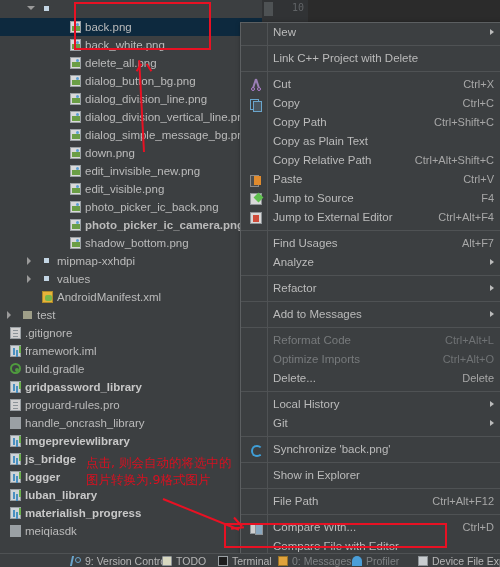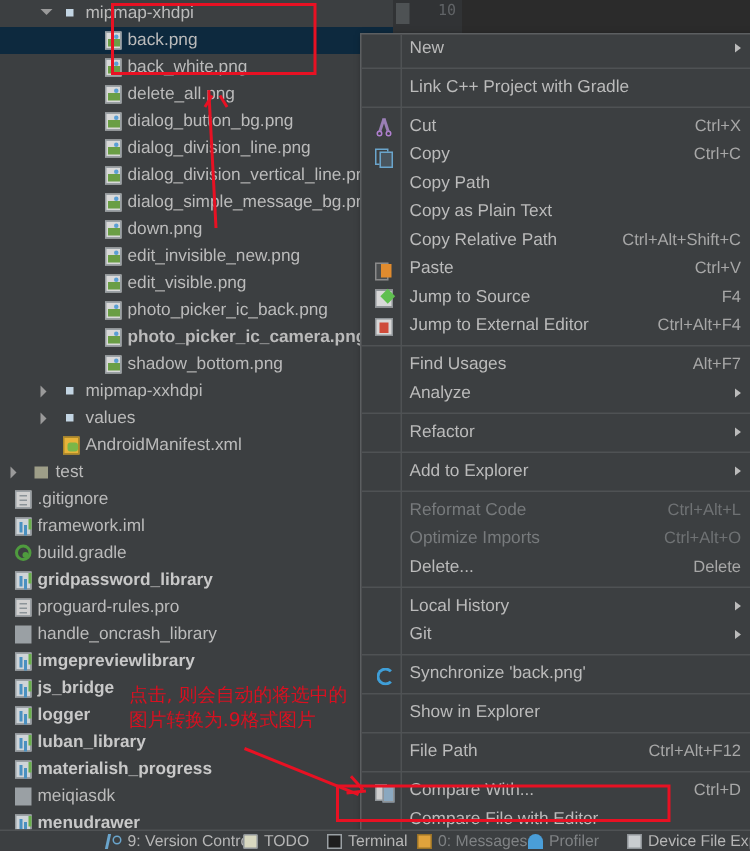--- a/index.html
+++ b/index.html
@@ -224,21 +224,21 @@
       <div class="ed-line"><span class="k-attr">gLeft</span></div>
       <div class="ed-line"><span class="k-attr">gRigh</span></div>
       <div class="ed-line"><span class="k-attr">gTop=</span></div>
       <div class="ed-line"><span class="k-attr">lor="</span></div>
       <div class="ed-line"><span class="k-attr">ze="1</span></div>
       <div class="ed-line"><span class="k-cn">证码已</span></div>
     </div>
   </div>
 
   <div class="tree" id="tree">
-      <div class="row" style="top: 0px;"><span class="arrow open" style="left: 27px;"></span><span class="ico ic-folder ic-folder-blue" style="left: 42px;"></span><span class="lbl" style="left: 57px;">mipmap-xhdpi</span></div>
+      <div class="row" style="top: 0px;"><span class="arrow open" style="left: 27px;"></span><span class="ico ic-folder ic-folder-blue" style="left: 42px;"></span></div>
       <div class="row sel" style="top: 0px;">
         <span class="ico ic-png" style="left: 70px;"></span>
         <span class="lbl" style="left: 85px;">back.png</span>
       </div>
       <div class="row" style="top: 0px;">
         <span class="ico ic-png" style="left: 70px;"></span>
         <span class="lbl" style="left: 85px;">back_white.png</span>
       </div>
       <div class="row" style="top: 0px;">
         <span class="ico ic-png" style="left: 70px;"></span>
@@ -331,52 +331,48 @@
         <span class="ico ic-mod" style="left: 10px;"></span>
         <span class="lbl lib" style="left: 25px;">luban_library</span>
       </div>
       <div class="row" style="top: 0px;">
         <span class="ico ic-mod" style="left: 10px;"></span>
         <span class="lbl lib" style="left: 25px;">materialish_progress</span>
       </div>
       <div class="row" style="top: 0px;">
         <span class="ico ic-sq" style="left: 10px;"></span>
         <span class="lbl" style="left: 25px;">meiqiasdk</span>
-      </div>
-      <div class="row" style="top: 0px;">
-        <span class="ico ic-mod" style="left: 10px;"></span>
-        <span class="lbl lib" style="left: 25px;">menudrawer</span>
       </div>
     </div>
 
   <div class="menu">
     <div class="gutter"></div>
     <div id="menu-items" style="position:relative">
         <div class="mi"><span>New</span><span class="sub"></span></div>
         <div class="sep"></div>
-        <div class="mi"><span>Link C++ Project with Gradle</span></div>
+        <div class="mi"><span>Link C++ Project with Delete</span></div>
         <div class="sep"></div>
         <div class="mi"><span class="mico mi-cut">
             <i></i>
             <i class="r"></i>
           </span><span>Cut</span><span class="acc">Ctrl+X</span></div>
         <div class="mi"><span class="mico mi-copy"></span><span>Copy</span><span class="acc">Ctrl+C</span></div>
-        <div class="mi"><span>Copy Path</span></div>
+        <div class="mi"><span>Copy Path</span><span class="acc">Ctrl+Shift+C</span></div>
         <div class="mi"><span>Copy as Plain Text</span></div>
         <div class="mi"><span>Copy Relative Path</span><span class="acc">Ctrl+Alt+Shift+C</span></div>
         <div class="mi"><span class="mico mi-paste"></span><span>Paste</span><span class="acc">Ctrl+V</span></div>
         <div class="mi"><span class="mico mi-jump"></span><span>Jump to Source</span><span class="acc">F4</span></div>
         <div class="mi"><span class="mico mi-ext"></span><span>Jump to External Editor</span><span class="acc">Ctrl+Alt+F4</span></div>
         <div class="sep"></div>
         <div class="mi"><span>Find Usages</span><span class="acc">Alt+F7</span></div>
         <div class="mi"><span>Analyze</span><span class="sub"></span></div>
         <div class="sep"></div>
         <div class="mi"><span>Refactor</span><span class="sub"></span></div>
         <div class="sep"></div>
-        <div class="mi"><span>Add to Explorer</span><span class="sub"></span></div>
+        <div class="mi"><span>Add to Messages</span><span class="sub"></span></div>
         <div class="sep"></div>
         <div class="mi disabled"><span>Reformat Code</span><span class="acc">Ctrl+Alt+L</span></div>
         <div class="mi disabled"><span>Optimize Imports</span><span class="acc">Ctrl+Alt+O</span></div>
         <div class="mi"><span>Delete...</span><span class="acc">Delete</span></div>
         <div class="sep"></div>
         <div class="mi"><span>Local History</span><span class="sub"></span></div>
         <div class="mi"><span>Git</span><span class="sub"></span></div>
         <div class="sep"></div>
         <div class="mi"><span class="mico mi-sync"></span><span>Synchronize 'back.png'</span></div>
         <div class="sep"></div>

